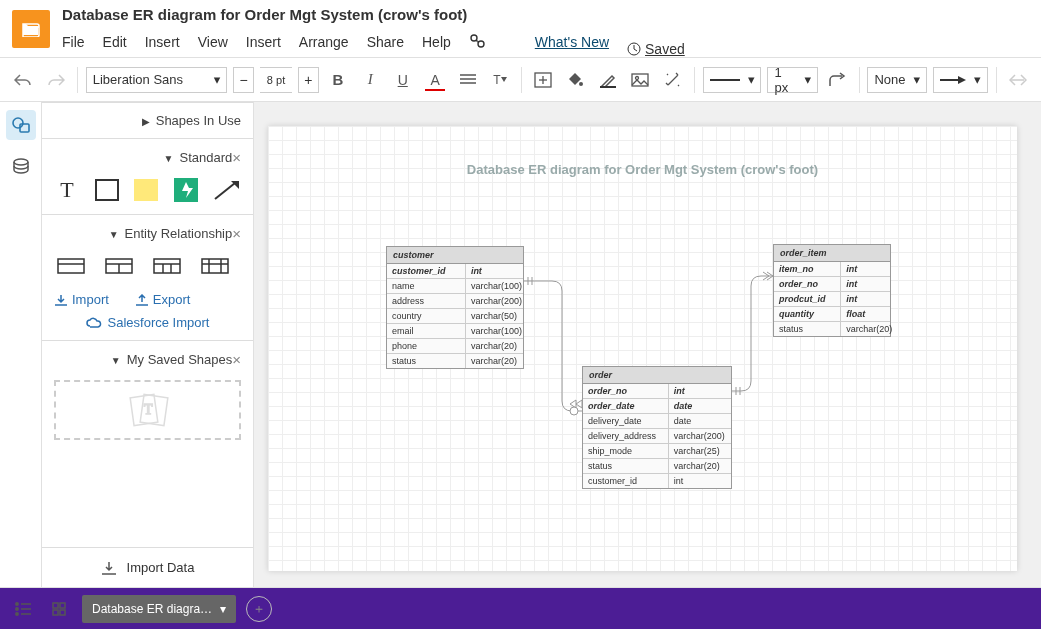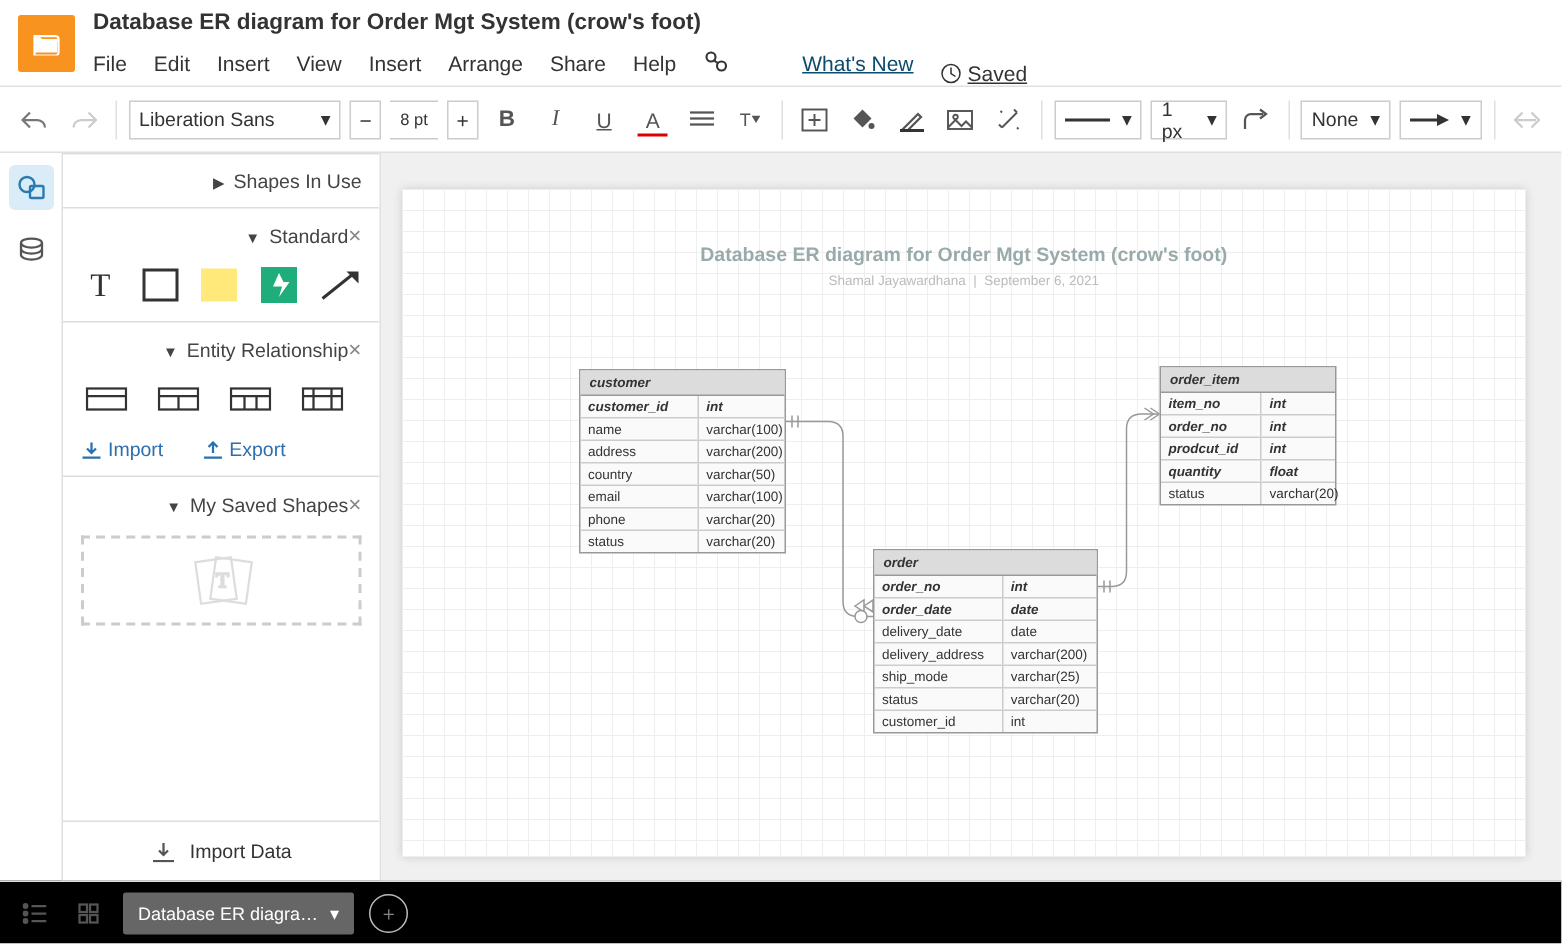--- a/index.html
+++ b/index.html
@@ -50,21 +50,21 @@
   }
   .diagram-title { text-align: center; color: #9aa; font-size: 13px; font-weight: 700; position: absolute; top: 36px; left: 0; right: 0; }
   .diagram-sub { text-align: center; color: #bbb; font-size: 9px; position: absolute; top: 56px; left: 0; right: 0; }
   .entity { position: absolute; border: 1px solid #999; background: #fafafa; font-size: 9px; }
   .entity .eh { background: #dcdcdc; border-bottom: 1px solid #999; padding: 3px 6px; font-style: italic; font-weight: 600; font-size: 9px; }
   .entity .er { display: flex; border-top: 1px solid #ccc; }
   .entity .er:first-of-type { border-top: none; }
   .entity .ec1 { width: 58%; padding: 2px 5px; border-right: 1px solid #ccc; }
   .entity .ec2 { width: 42%; padding: 2px 5px; }
   .entity .pk { font-weight: 700; font-style: italic; }
-  .footer { height: 42px; display: flex; align-items: center; padding: 0 10px; border-top: 1px solid #e0e0e0; gap: 10px; background: #000000; }
+  .footer { height: 42px; display: flex; align-items: center; padding: 0 10px; border-top: 1px solid #e0e0e0; gap: 10px; background: #4c1d95; }
   .footer .fb { width: 26px; height: 26px; display: flex; align-items: center; justify-content: center; cursor: pointer; }
   .tab { background: #666; color: #fff; height: 28px; display: flex; align-items: center; padding: 0 10px; border-radius: 2px; gap: 8px; max-width: 170px; font-size: 12px; }
   .tab-label { white-space: nowrap; overflow: hidden; text-overflow: ellipsis; }
   .add-tab { width: 26px; height: 26px; display: flex; align-items: center; justify-content: center; border: 1px solid #bbb; border-radius: 50%; cursor: pointer; color: #888; }
   svg.conn { position: absolute; pointer-events: none; }
 </style>
 </head>
 <body>
 
 <div class="header">
@@ -321,20 +321,26 @@
             </svg>
             <span>Import</span>
           </span>
         <span>
             <svg width="14" height="12" viewBox="0 0 14 12" fill="none" stroke="#2a6fb0" stroke-width="1.5">
               <path d="M7 8 v-7 M4 4 l3 -3 3 3 M1 11 h12"></path>
             </svg>
             <span>Export</span>
           </span>
       </div>
+      <div class="sf-row">
+        <svg width="16" height="12" viewBox="0 0 16 12" fill="none" stroke="#2a6fb0" stroke-width="1.5">
+            <path d="M4 9 a3 3 0 0 1 0 -6 a4 4 0 0 1 7 1 a3 3 0 0 1 1 6 h-8"></path>
+          </svg>
+        <span>Salesforce Import</span>
+      </div>
     </div>
 
     <div class="side-section">
       <div class="sect-head">
         <span><span class="tri">▼</span><span>My Saved Shapes</span></span>
         <span class="close-x">×</span>
       </div>
       <div class="saved-shapes-box" style="display:flex;align-items:center;justify-content:center;color:#ccc">
         <svg width="60" height="40" viewBox="0 0 60 40" fill="none" stroke="#ddd" stroke-width="1.5">
             <rect x="14" y="6" width="24" height="28" transform="rotate(-8 26 20)"></rect>
@@ -348,23 +354,20 @@
       <svg width="16" height="14" viewBox="0 0 16 14" fill="none" stroke="#555" stroke-width="1.5">
           <path d="M8 1 v8 M5 6 l3 3 3 -3 M1 13 h14"></path>
         </svg>
       <span>Import Data</span>
     </div>
   </div>
 
   <div class="canvas-wrap">
     <div class="canvas">
       <div class="diagram-title">Database ER diagram for Order  Mgt System (crow's foot)</div>
-      <div class="diagram-sub">
-        <span>Shamal Jayawardhana</span> &nbsp;|&nbsp; <span>September 6, 2021</span>
-      </div>
 
       <div class="entity" style="left:118px; top:120px; width:138px">
         <div class="eh">customer</div>
         <div>
             <div class="er">
               <div class="ec1 pk">customer_id</div>
               <div class="ec2 pk">int</div>
             </div>
             <div class="er">
               <div class="ec1">name</div>

